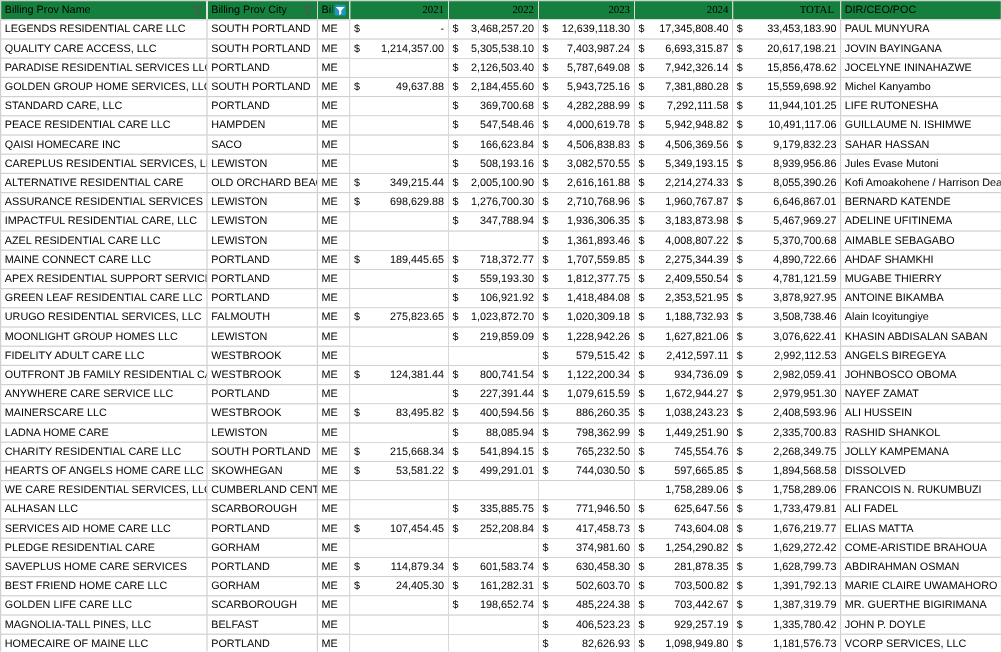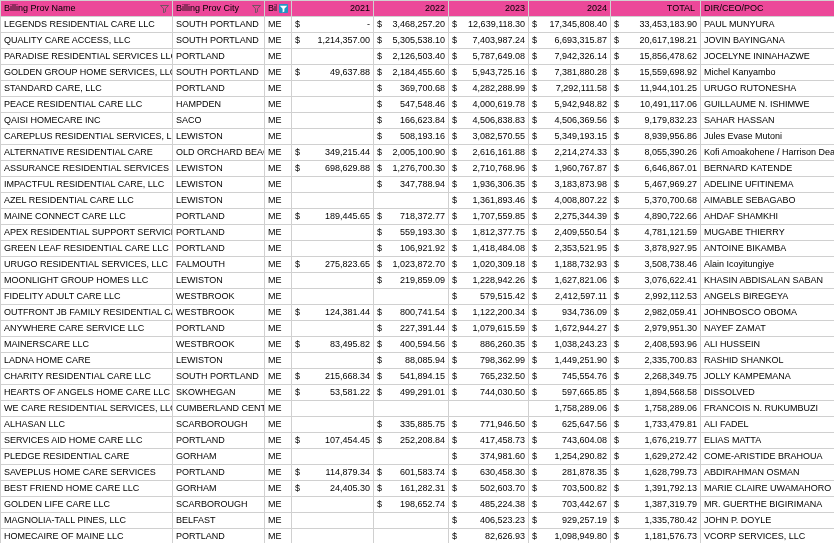--- a/index.html
+++ b/index.html
@@ -26,21 +26,21 @@
     height: 15px;
     line-height: 15px;
     overflow: hidden;
     white-space: nowrap;
     font-weight: normal;
     font-size: 9px;
     vertical-align: middle;
     box-sizing: border-box;
   }
   thead th {
-    background: #ec4899;
+    background: #15803d;
     border-bottom: 1px solid #999999;
     font-weight: bold;
     text-align: left;
     position: relative;
     height: 16px;
     line-height: 16px;
   }
   .hdr-inner {
     display: flex;
     align-items: center;
@@ -81,20 +81,21 @@
   td.cur .sym {
     position: absolute;
     left: 3px;
     top: 0;
   }
   td.bold {
     font-weight: bold;
   }
   .hdr-2021, .hdr-2022, .hdr-2023, .hdr-2024, .hdr-total {
     text-align: right;
+    font-family: Liberation Serif, serif;
   }
   .hdr-2021 .hdr-inner, .hdr-2022 .hdr-inner, .hdr-2023 .hdr-inner, .hdr-2024 .hdr-inner, .hdr-total .hdr-inner {
     justify-content: flex-end;
   }
   .hdr-total .hdr-label { padding-right: 2px; }
   tbody tr:nth-child(n) td { background: #ffffff; }
 </style>
 </head>
 <body>
 
@@ -210,21 +211,21 @@
       </tr>
       <tr>
         <td class="c-name">STANDARD CARE, LLC</td>
         <td class="c-city">PORTLAND</td>
         <td class="c-bill">ME</td>
         <td class="c-y2021 cur"><span class="sym"></span><span></span></td>
         <td class="c-y2022 cur"><span class="sym">$</span><span>369,700.68</span></td>
         <td class="c-y2023 cur"><span class="sym">$</span><span>4,282,288.99</span></td>
         <td class="c-y2024 cur"><span class="sym">$</span><span>7,292,111.58</span></td>
         <td class="c-total cur bold"><span class="sym">$</span><span>11,944,101.25</span></td>
-        <td class="c-dir bold">URUGO RUTONESHA</td>
+        <td class="c-dir bold">LIFE RUTONESHA</td>
       </tr>
       <tr>
         <td class="c-name">PEACE RESIDENTIAL CARE LLC</td>
         <td class="c-city">HAMPDEN</td>
         <td class="c-bill">ME</td>
         <td class="c-y2021 cur"><span class="sym"></span><span></span></td>
         <td class="c-y2022 cur"><span class="sym">$</span><span>547,548.46</span></td>
         <td class="c-y2023 cur"><span class="sym">$</span><span>4,000,619.78</span></td>
         <td class="c-y2024 cur"><span class="sym">$</span><span>5,942,948.82</span></td>
         <td class="c-total cur bold"><span class="sym">$</span><span>10,491,117.06</span></td>

